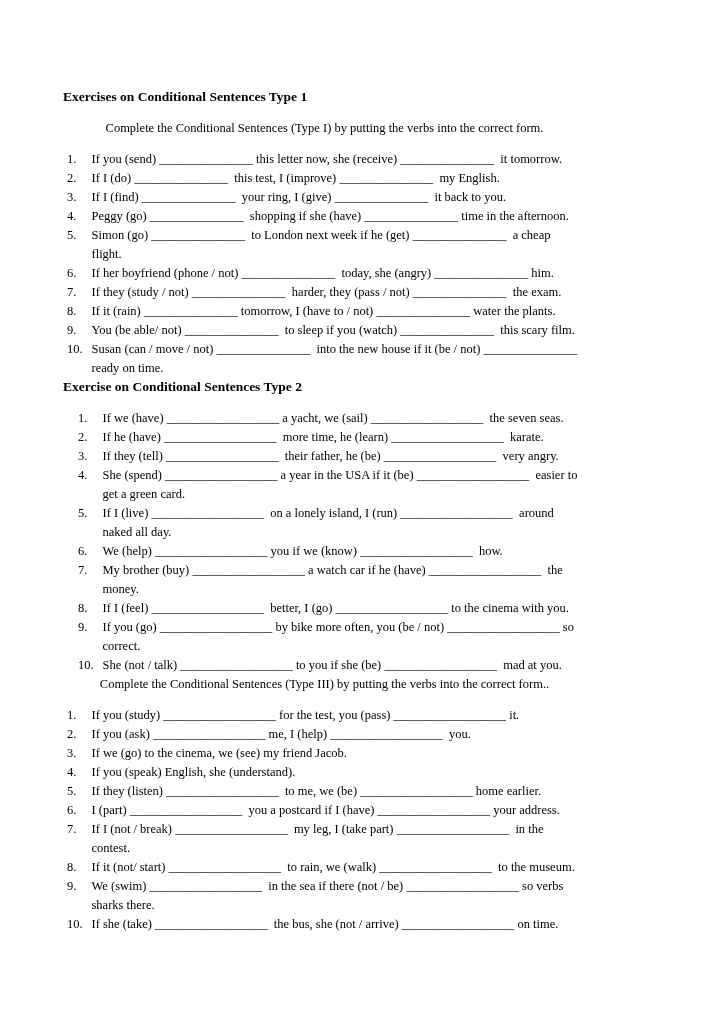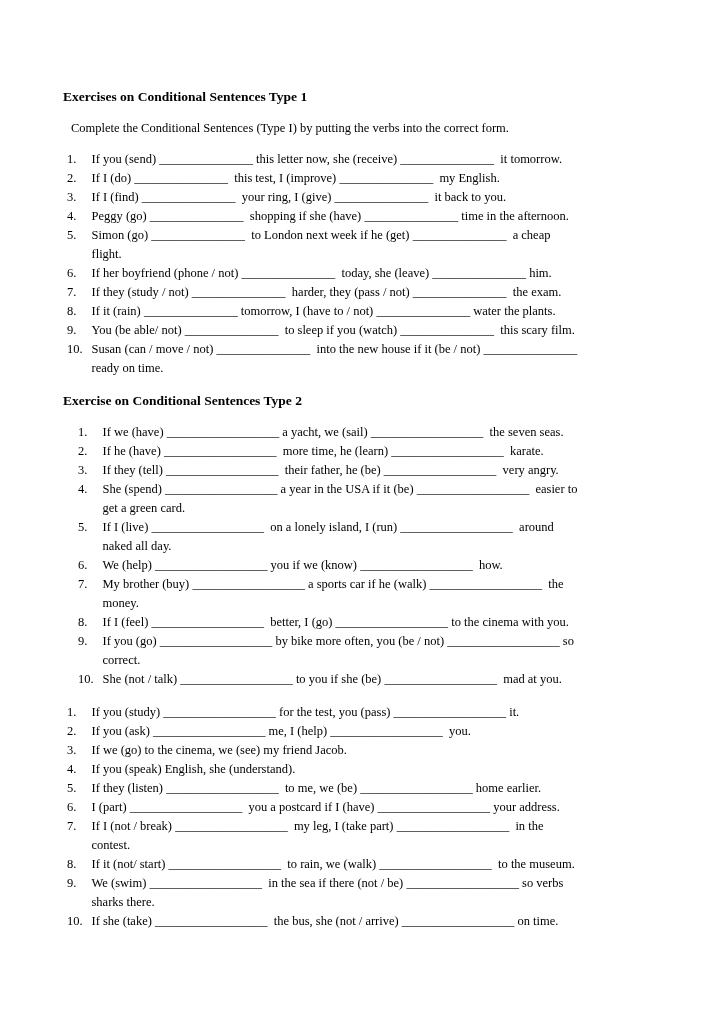--- a/index.html
+++ b/index.html
@@ -18,31 +18,32 @@
     height: 1030px;
     padding: 88px 58px 0 63px;
     background: #ffffff;
     color: #000000;
     font-family: Liberation Serif, serif;
     font-size: 12.5px;
     line-height: 19px;
     border-radius: 15px;
   }
   .section { margin: 0; }
-  .section + .section { margin-top: 14px; }
+  .section + .section { }
   .section-title {
     font-size: 13.5px;
     font-weight: bold;
     line-height: 17px;
     margin: 0 0 14px 0;
   }
   .intro {
     margin: 0 0 12px 0;
     padding-left: 8px;
     white-space: pre-wrap;
+    text-align: center;
   }
   .intro b { font-weight: bold; }
   ol.items {
     list-style: none;
     margin: 0;
     padding: 0 0 0 4px;
   }
   ol.items.indented { padding-left: 15px; }
   ol.items li {
     display: flex;
@@ -80,21 +81,21 @@
         <li>
           <span class="num">4.</span>
           <span class="txt">Peggy (go) _______________  shopping if she (have) _______________ time in the afternoon.</span>
         </li>
         <li>
           <span class="num">5.</span>
           <span class="txt">Simon (go) _______________  to London next week if he (get) _______________  a cheap flight.</span>
         </li>
         <li>
           <span class="num">6.</span>
-          <span class="txt">If her boyfriend (phone / not) _______________  today, she (leave) _______________ him.</span>
+          <span class="txt">If her boyfriend (phone / not) _______________  today, she (angry) _______________ him.</span>
         </li>
         <li>
           <span class="num">7.</span>
           <span class="txt">If they (study / not) _______________  harder, they (pass / not) _______________  the exam.</span>
         </li>
         <li>
           <span class="num">8.</span>
           <span class="txt">If it (rain) _______________ tomorrow, I (have to / not) _______________ water the plants.</span>
         </li>
         <li>
@@ -130,38 +131,39 @@
         <li>
           <span class="num">5.</span>
           <span class="txt">If I (live) __________________  on a lonely island, I (run) __________________  around naked all day.</span>
         </li>
         <li>
           <span class="num">6.</span>
           <span class="txt">We (help) __________________ you if we (know) __________________  how.</span>
         </li>
         <li>
           <span class="num">7.</span>
-          <span class="txt">My brother (buy) __________________ a sports car if he (walk) __________________  the money.</span>
+          <span class="txt">My brother (buy) __________________ a watch car if he (have) __________________  the money.</span>
         </li>
         <li>
           <span class="num">8.</span>
           <span class="txt">If I (feel) __________________  better, I (go) __________________ to the cinema with you.</span>
         </li>
         <li>
           <span class="num">9.</span>
           <span class="txt">If you (go) __________________ by bike more often, you (be / not) __________________ so correct.</span>
         </li>
         <li>
           <span class="num">10.</span>
           <span class="txt">She (not / talk) __________________ to you if she (be) __________________  mad at you.</span>
         </li>
       </ol>
   </section>
 
   <section class="section">
+    <p class="intro"><span>Complete the Conditional Sentences (Type III) by putting the verbs into the correct form..</span></p>
     <ol class="items">
         <li>
           <span class="num">1.</span>
           <span class="txt">If you (study) __________________ for the test, you (pass) __________________ it.</span>
         </li>
         <li>
           <span class="num">2.</span>
           <span class="txt">If you (ask) __________________ me, I (help) __________________  you.</span>
         </li>
         <li>

